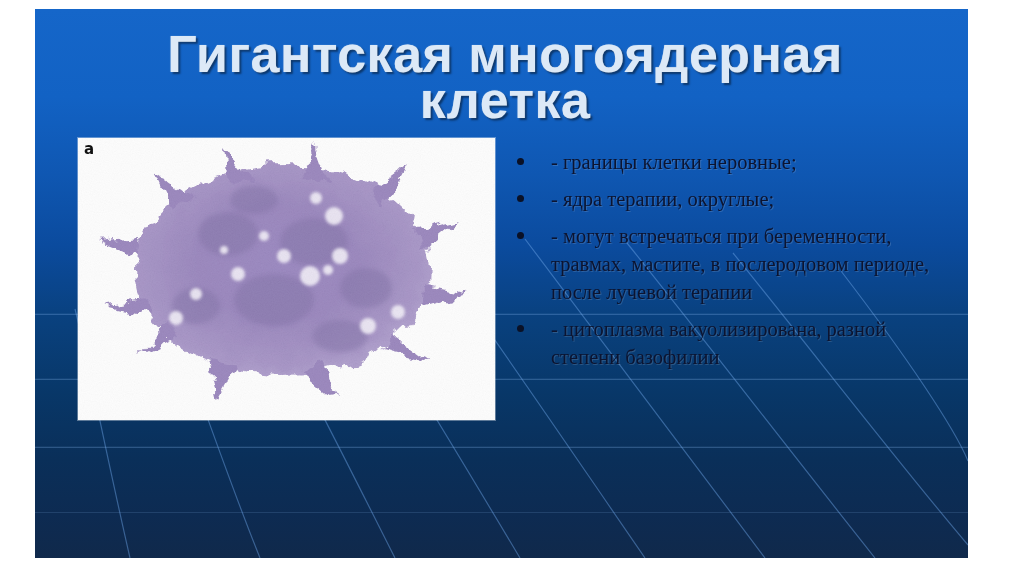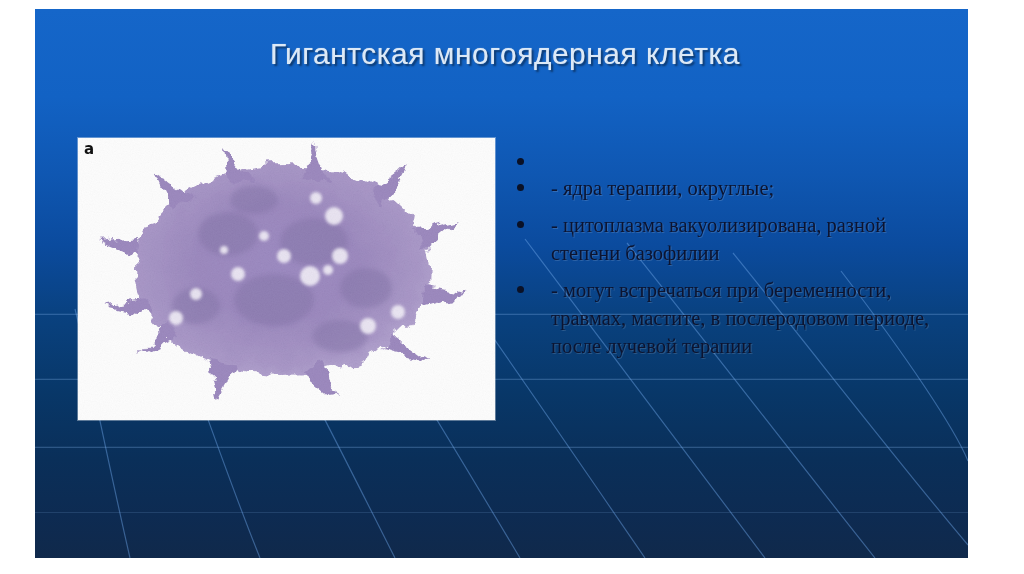--- a/index.html
+++ b/index.html
@@ -27,21 +27,21 @@
   .lat{position:absolute;left:0;width:100%;height:1px;background:rgba(140,185,240,.22);}
 
   
   #meridians{position:absolute;left:0;top:0;width:100%;height:100%;pointer-events:none;}
 
   
   #title{
     position:absolute;left:60px;top:22px;width:820px;
     text-align:center;
     font-family:"Liberation Sans",sans-serif;
-    font-size:30px;line-height:46px;font-weight:400;
+    font-size:52px;line-height:46px;font-weight:700;
     color:#dce9f7;
     text-shadow:2px 2px 2px rgba(0,0,0,.45), 0 0 1px rgba(255,255,255,.6);
     letter-spacing:.5px;
   }
 
   
   #photo{
     position:absolute;left:43px;top:129px;width:417px;height:282px;
     background:#fdfdfd;
     box-shadow:0 0 0 1px rgba(255,255,255,.35);
@@ -179,29 +179,30 @@
           </g>
 
           <rect x="0" y="0" width="417" height="282" filter="url(#grain)" fill="#ffffff" opacity="0.35"></rect>
         </svg>
       </div>
     </div>
 
     <div id="bullets">
       <div class="bullet-row">
         <span class="bullet-dot"></span>
+        <span class="bullet-text">- границы клетки неровные;</span>
       </div>
       <div class="bullet-row">
         <span class="bullet-dot"></span>
         <span class="bullet-text">- ядра терапии, округлые;</span>
       </div>
       <div class="bullet-row">
         <span class="bullet-dot"></span>
+        <span class="bullet-text">- могут встречаться при беременности, травмах, мастите, в послеродовом периоде, после лучевой терапии</span>
+      </div>
+      <div class="bullet-row">
+        <span class="bullet-dot"></span>
         <span class="bullet-text">- цитоплазма вакуолизирована, разной степени базофилии</span>
-      </div>
-      <div class="bullet-row">
-        <span class="bullet-dot"></span>
-        <span class="bullet-text">- могут встречаться при беременности, травмах, мастите, в послеродовом периоде, после лучевой терапии</span>
       </div>
     </div>
 
   </div>
 </div>
 
 </body></html>

